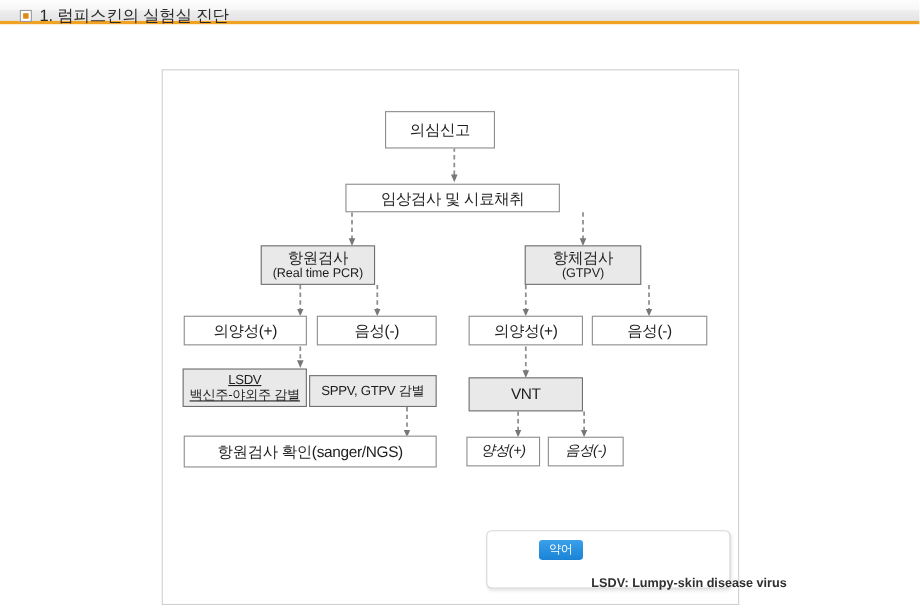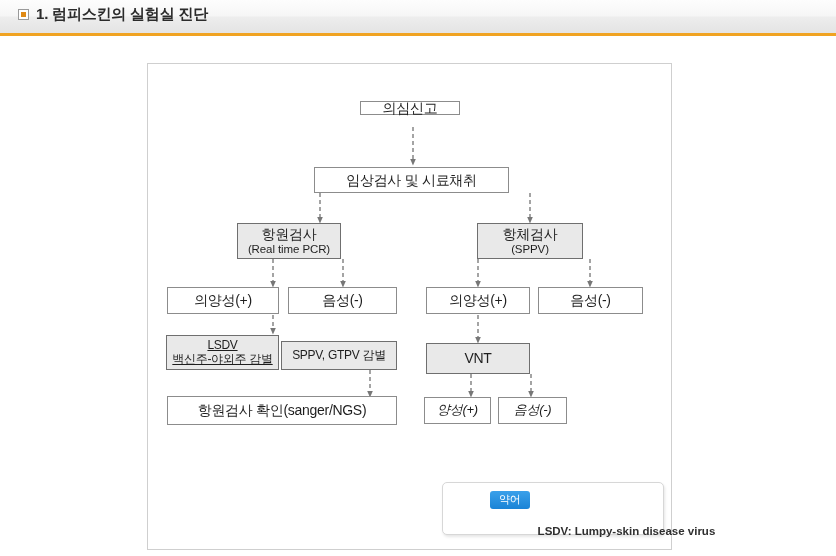--- a/index.html
+++ b/index.html
@@ -13,25 +13,24 @@
     font-family: "Liberation Sans", "DejaVu Sans", sans-serif;
     overflow: hidden;
     position: relative;
   }
 
   
   #header-bar {
     position: absolute;
     left: 0; top: 0;
     width: 836px;
-    height: 36px;
+    height: 22px;
     background: linear-gradient(to bottom, #fdfdfd 0%, #f6f6f6 48%, #ededed 52%, #e4e4e4 100%);
     border-bottom: 3px solid #f0a322;
     box-sizing: border-box;
-    font-weight: bold;
   }
   #header-inner {
     position: absolute;
     left: 18px; top: 0;
     height: 29px;
     display: flex;
     align-items: center;
     gap: 7px;
   }
   .bullet-icon {
@@ -178,36 +177,36 @@
 
         <path d="M222,306 L222,330"></path>
 
         <path d="M330,251 L330,276"></path>
 
         <path d="M323,310 L323,330"></path>
         <path d="M383,310 L383,330"></path>
       </g>
     </svg>
 
-    <div class="node" style="left:212px; top:37px; width:100px; height:14px;">
+    <div class="node" style="left:202px; top:37px; width:100px; height:34px;">
       <span>의심신고</span>
     </div>
 
     <div class="node" style="left:166px; top:103px; width:195px; height:26px;">
       <span>임상검사 및 시료채취</span>
     </div>
 
     <div class="node shaded" style="left:89px; top:159px; width:104px; height:36px;">
       <span>항원검사</span>
       <span class="sub">(Real time PCR)</span>
     </div>
 
     <div class="node shaded" style="left:329px; top:159px; width:106px; height:36px;">
       <span>항체검사</span>
-      <span class="sub">(SPPV)</span>
+      <span class="sub">(GTPV)</span>
     </div>
 
     <div class="node" style="left:19px; top:223px; width:112px; height:27px;">
       <span>의양성(+)</span>
     </div>
 
     <div class="node" style="left:140px; top:223px; width:109px; height:27px;">
       <span>음성(-)</span>
     </div>
 

